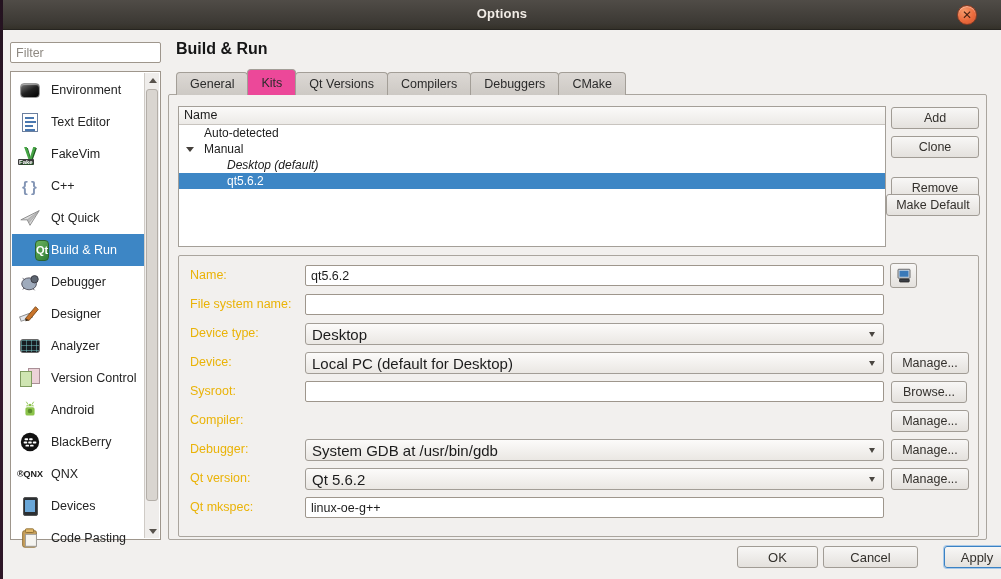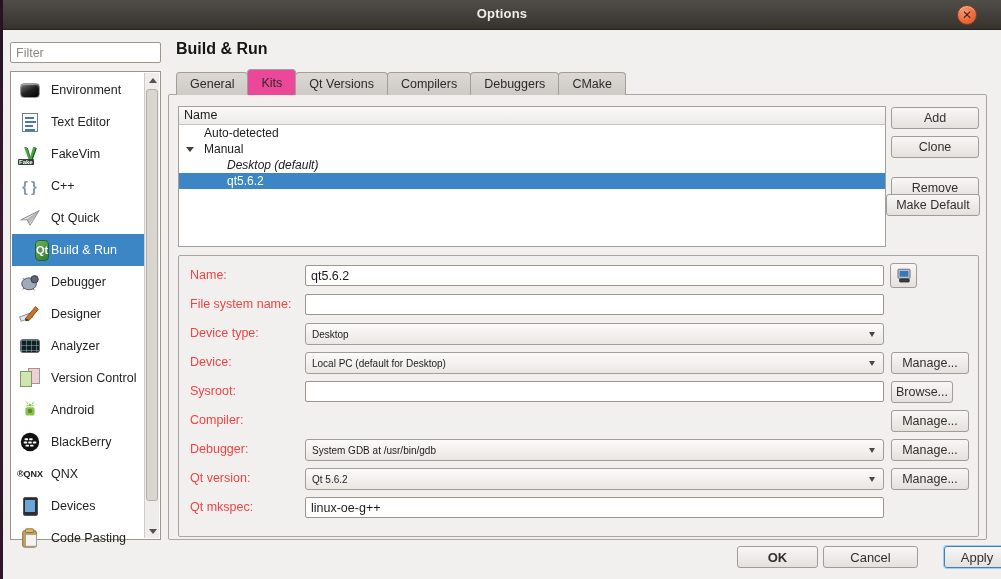--- a/index.html
+++ b/index.html
@@ -95,24 +95,24 @@
   .exparrow { position:absolute; left:7px; top:6px; width:0; height:0;
               border-left:4px solid transparent; border-right:4px solid transparent;
               border-top:5px solid #44403b; cursor:pointer; }
 
   .btn { position:absolute; height:22px; background:linear-gradient(#f8f7f6,#e4e1dd);
          border:1px solid #a19c95; border-radius:3px; font-size:12.5px; color:#33302c;
          display:flex; align-items:center; justify-content:center; cursor:pointer; }
 
   .detframe { position:absolute; left:178px; top:255px; width:801px; height:282px;
               border:1px solid #aaa59e; border-radius:2px; }
-  .flabel { position:absolute; left:190px; height:21px; line-height:21px; font-size:12.5px; color:#ef4444; }
+  .flabel { position:absolute; left:190px; height:21px; line-height:21px; font-size:12.5px; color:#eab308; }
   .ffield { left:305px; width:579px; }
   .combo { position:absolute; left:305px; width:579px; height:22px; border:1px solid #a29d96;
-           border-radius:3px; background:linear-gradient(#fcfbfa,#eae7e3); font-size:10px;
+           border-radius:3px; background:linear-gradient(#fcfbfa,#eae7e3); font-size:15px;
            color:#1c1c1c; display:flex; align-items:center; padding:0 20px 0 6px; cursor:pointer; }
   .combo .arr { position:absolute; right:8px; top:8px; width:0; height:0;
                 border-left:3.5px solid transparent; border-right:3.5px solid transparent;
                 border-top:5px solid #4a4641; }
 
   .footer-btn { font-size:13px; }
   .apply { border:1px solid #3b82c4; box-shadow:0 0 0 1px #a9c9e8;margin-left:35px; }
 </style>
 </head>
 <body>
@@ -324,21 +324,21 @@
 
   <div class="flabel" style="top:352px">Device:</div>
   <div class="combo" style="top:352px">
     <span>Local PC (default for Desktop)</span>
     <span class="arr"></span>
     </div>
   <button class="btn" style="left:891px;top:352px;width:78px;">Manage...</button>
 
   <div class="flabel" style="top:381px">Sysroot:</div>
   <input class="tinput ffield" style="top: 381px;" value="">
-  <button class="btn" style="left:891px;top:381px;width:62px;">Browse...</button>
+  <button class="btn" style="left:891px;top:381px;width:76px;">Browse...</button>
 
   <div class="flabel" style="top:410px">Compiler:</div>
   <button class="btn" style="left:891px;top:410px;width:78px;">Manage...</button>
 
   <div class="flabel" style="top:439px">Debugger:</div>
   <div class="combo" style="top:439px">
     <span>System GDB at /usr/bin/gdb</span>
     <span class="arr"></span>
     </div>
   <button class="btn" style="left:891px;top:439px;width:78px;">Manage...</button>
@@ -346,16 +346,16 @@
   <div class="flabel" style="top:468px">Qt version:</div>
   <div class="combo" style="top:468px">
     <span>Qt 5.6.2</span>
     <span class="arr"></span>
     </div>
   <button class="btn" style="left:891px;top:468px;width:78px;">Manage...</button>
 
   <div class="flabel" style="top:497px">Qt mkspec:</div>
   <input class="tinput ffield" style="top: 497px;" value="linux-oe-g++">
 
-  <button class="btn footer-btn" style="left:737px;top:546px;width:81px;height:22px;font-weight:bold;">OK</button>
+  <button class="btn footer-btn" style="left:737px;top:546px;width:81px;height:22px;">OK</button>
   <button class="btn footer-btn" style="left:823px;top:546px;width:95px;height:22px;">Cancel</button>
   <button class="btn footer-btn apply" style="left:909px;top:546px;width:66px;height:22px;">Apply</button>
 </div>
 
 </body></html>

